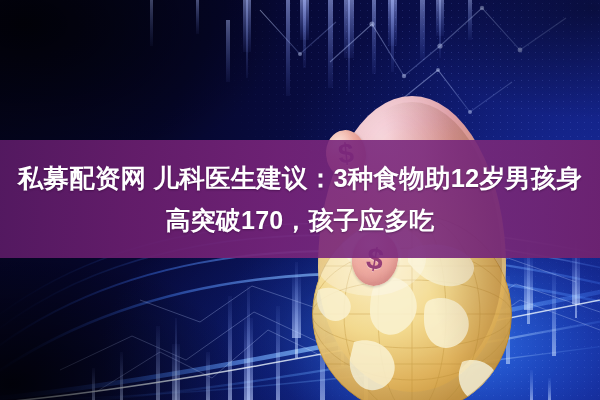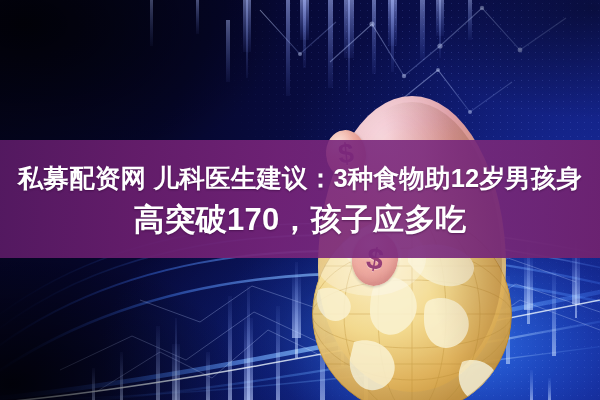--- a/index.html
+++ b/index.html
@@ -146,21 +146,21 @@
   .title-line {
     color: #ffffff;
     font-weight: bold;
     font-size: 25px;
     line-height: 40px;
     letter-spacing: 0.2px;
     white-space: nowrap;
     text-shadow: 0 1px 2px rgba(40,0,45,0.45);
   }
   #title-line-1 { font-size: 25.5px; }
-  #title-line-2 { font-size: 31px; }
+  #title-line-2 { font-size: 25px; }
 </style>
 </head>
 <body>
 
 <div id="stage">
 
   <div class="layer" id="bg-base"></div>
 
   <svg class="layer" id="bg-art" viewBox="0 0 600 400" preserveAspectRatio="none">
     <defs>

